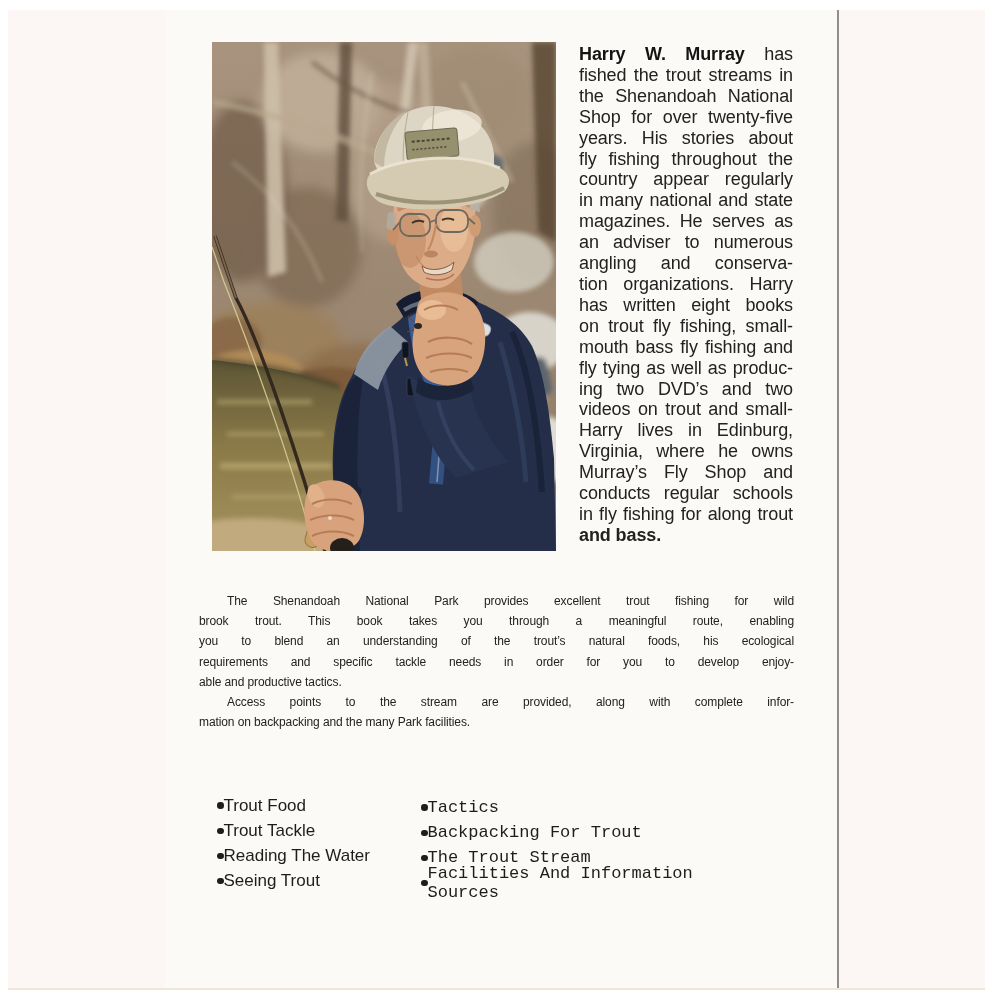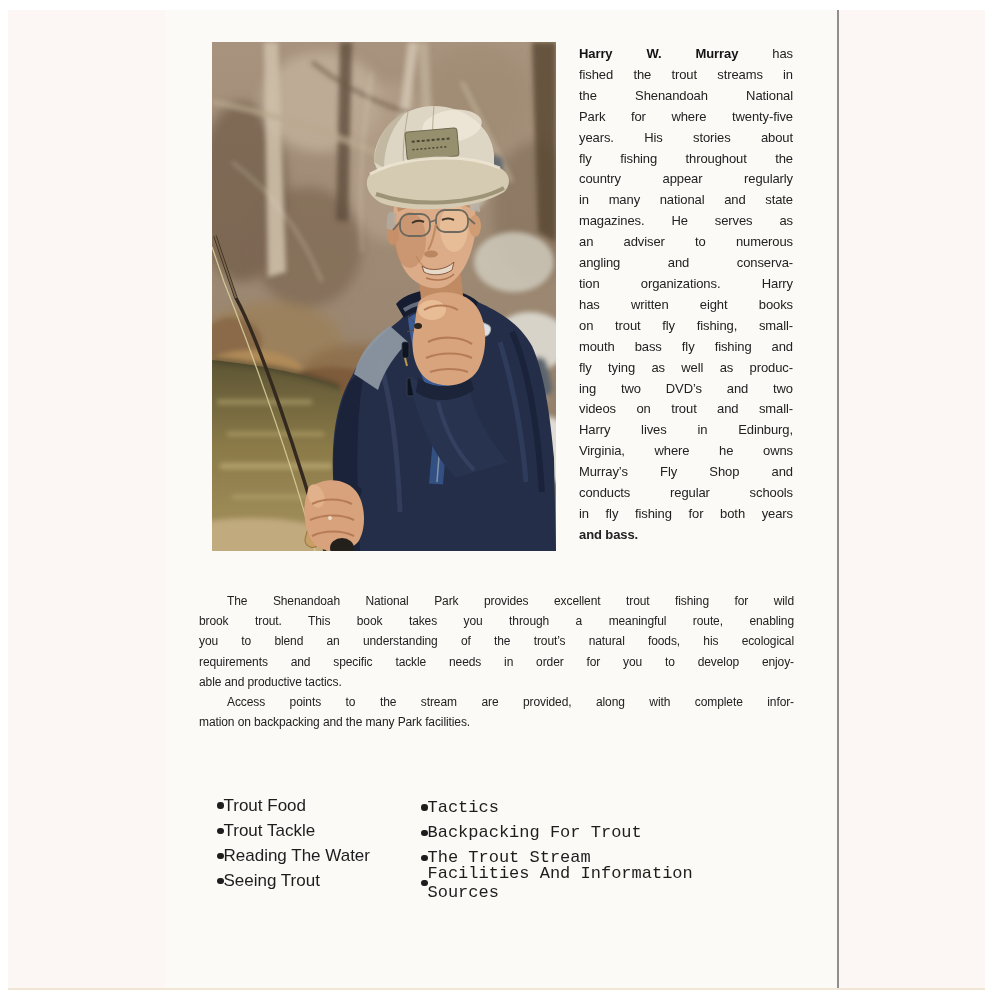--- a/index.html
+++ b/index.html
@@ -22,21 +22,21 @@
     background:#8f8f8f;
   }
   .photo{
     position:absolute;left:212px;top:42px;width:344px;height:509px;
     overflow:hidden;
   }
   .photo svg{display:block;width:100%;height:100%;}
   
   .bio{
     position:absolute;left:579px;top:44px;width:214px;
-    font-size:13px;line-height:20.9px;letter-spacing:-0.1px;color:#222;
+    font-size:18px;line-height:20.9px;letter-spacing:-0.1px;color:#222;
   }
   .bio .jline{white-space:nowrap;text-align:justify;text-align-last:justify;}
   .bio .jline.nojust{text-align-last:left;font-weight:bold;}
   .bio b{font-weight:700;color:#141414;}
   
   .desc{
     position:absolute;left:199px;top:591px;width:595px;
     font-size:12px;line-height:20.2px;letter-spacing:-0.1px;color:#222;
   }
   .desc .jline{white-space:nowrap;text-align:justify;text-align-last:justify;}
@@ -225,40 +225,40 @@
     <ellipse cx="130" cy="506" rx="12" ry="10" fill="#23201b"></ellipse>
   </g>
 </svg>
 </div>
 
 <div class="bio">
   <div class="jline"><b>Harry W. Murray</b> <span>has</span></div>
   <div>
       <div class="jline">fished the trout streams in</div>
       <div class="jline">the Shenandoah National</div>
-      <div class="jline">Park for where twenty-five</div>
+      <div class="jline">Shop for over twenty-five</div>
       <div class="jline">years. His stories about</div>
       <div class="jline">fly fishing throughout the</div>
       <div class="jline">country appear regularly</div>
       <div class="jline">in many national and state</div>
       <div class="jline">magazines. He serves as</div>
       <div class="jline">an adviser to numerous</div>
       <div class="jline">angling and conserva-</div>
       <div class="jline">tion organizations. Harry</div>
       <div class="jline">has written eight books</div>
       <div class="jline">on trout fly fishing, small-</div>
       <div class="jline">mouth bass fly fishing and</div>
       <div class="jline">fly tying as well as produc-</div>
       <div class="jline">ing two DVD’s and two</div>
       <div class="jline">videos on trout and small-</div>
       <div class="jline">Harry lives in Edinburg,</div>
       <div class="jline">Virginia, where he owns</div>
       <div class="jline">Murray’s Fly Shop and</div>
       <div class="jline">conducts regular schools</div>
-      <div class="jline">in fly fishing for both years</div>
+      <div class="jline">in fly fishing for along trout</div>
       <div class="jline nojust">and bass.</div>
     </div>
 </div>
 
 <div class="desc">
   <div>
       <div class="jline indent">The Shenandoah National Park provides excellent trout fishing for wild</div>
       <div class="jline">brook trout. This book takes you through a meaningful route, enabling</div>
       <div class="jline">you to blend an understanding of the trout’s natural foods, his ecological</div>
       <div class="jline">requirements and specific tackle needs in order for you to develop enjoy-</div>

